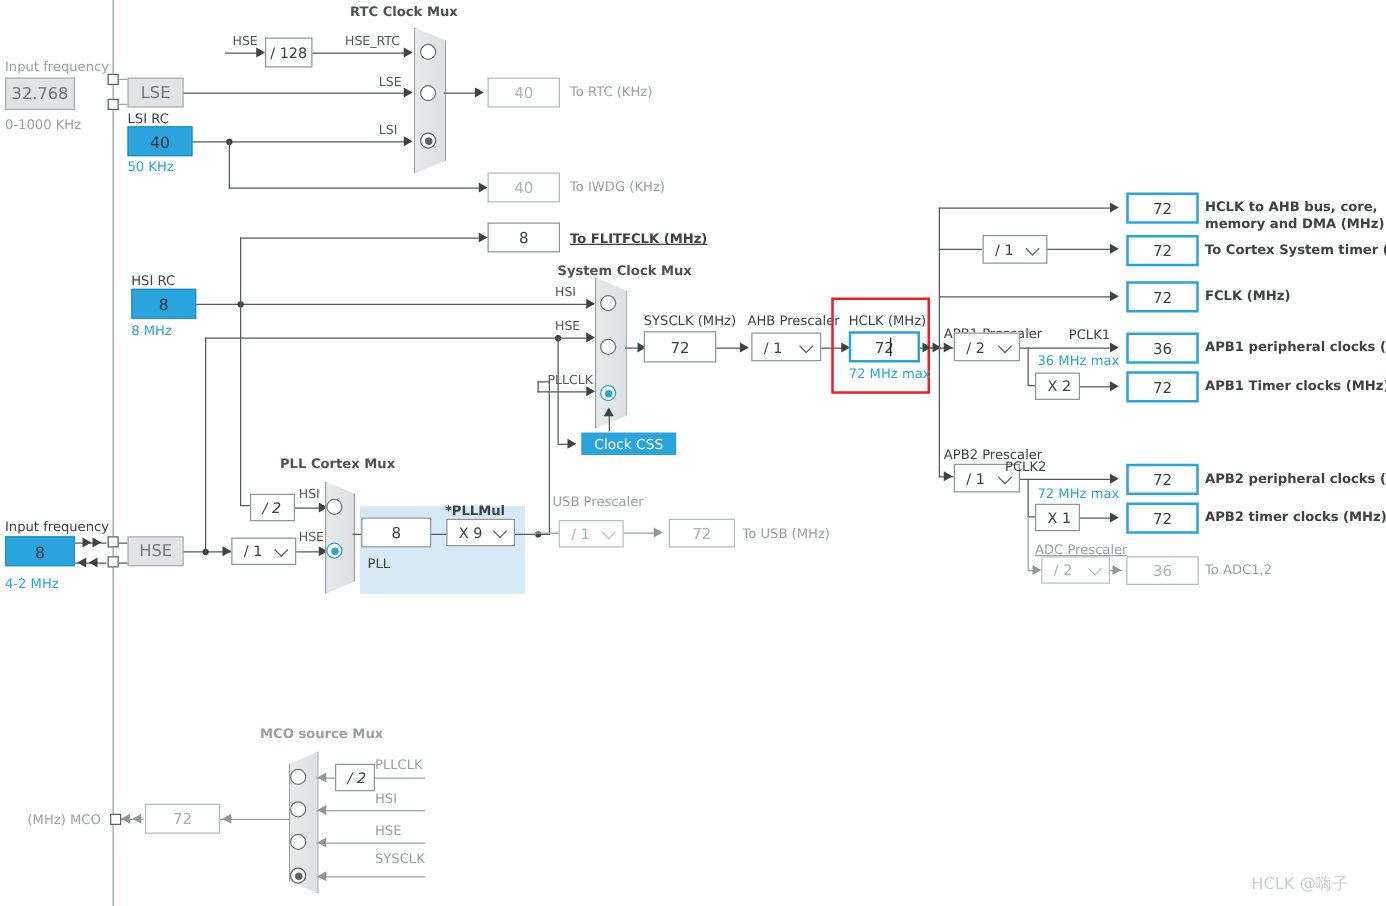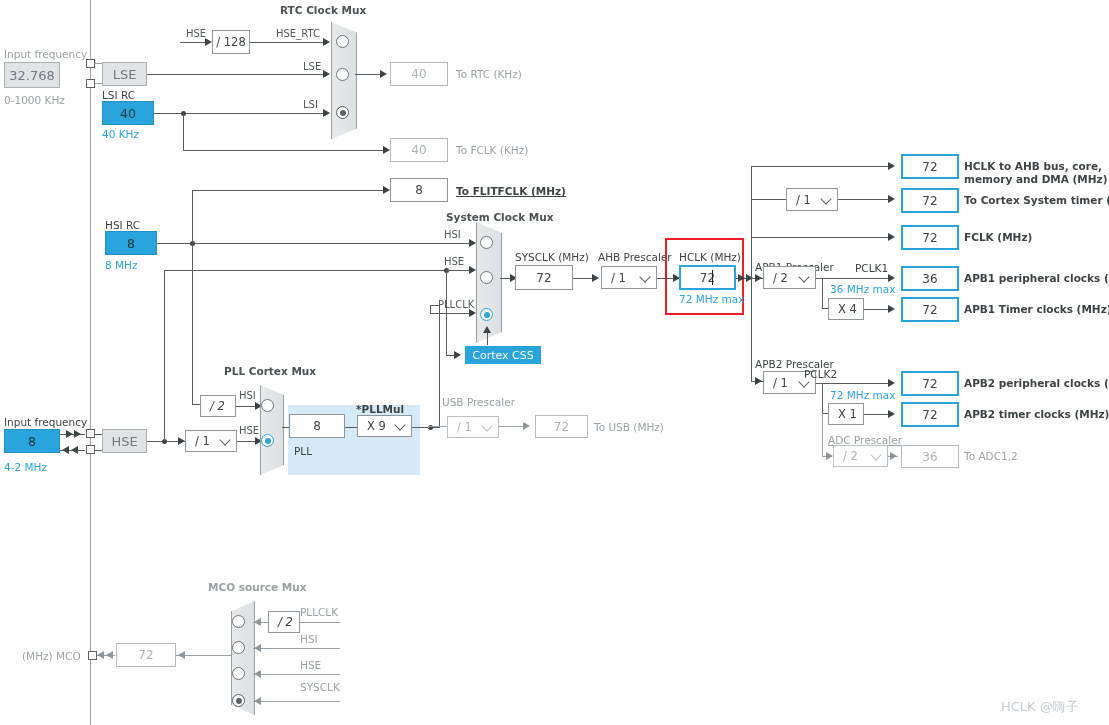--- a/index.html
+++ b/index.html
@@ -146,21 +146,21 @@
   <div class="wire wh pale" style="left:95px;top:63px;width:8px;"></div>
   <div class="wire wh pale" style="left:95px;top:83px;width:8px;"></div>
 
   <div class="box grey" style="left:102px;top:62px;width:45px;height:24px;">LSE</div>
 
   <div class="wire wh" style="left:147px;top:74px;width:176px;"></div>
   <div class="arw r" style="left:323px;top:70px;"></div>
 
   <div class="lbl" style="left:102px;top:89px;">LSI RC</div>
   <div class="box src" style="left:102px;top:101px;width:52px;height:24px;">40</div>
-  <div class="lbl blue" style="left:102px;top:128px;">40 KHz</div>
+  <div class="lbl blue" style="left:102px;top:128px;">50 KHz</div>
 
   <div class="wire wh" style="left:154px;top:113px;width:169px;"></div>
   <div class="arw r" style="left:323px;top:109px;"></div>
   <div class="dot" style="left:181px;top:111px;"></div>
   <div class="wire wv" style="left:183px;top:113px;height:38px;"></div>
   <div class="wire wh" style="left:183px;top:150px;width:200px;"></div>
   <div class="arw r" style="left:383px;top:146px;"></div>
 
   <div class="lbl mux" style="left:280px;top:4px;">RTC Clock Mux</div>
 
@@ -180,21 +180,21 @@
   <div class="radio" style="left:336px;top:68px;"></div>
   <div class="radio ongrey" style="left:336px;top:106px;"></div>
 
   <div class="wire wh" style="left:355px;top:74px;width:28px;"></div>
   <div class="arw r" style="left:380px;top:70px;"></div>
 
   <div class="box dis" style="left:390px;top:62px;width:58px;height:24px;">40</div>
   <div class="lbl pale" style="left:456px;top:68px;">To RTC (KHz)</div>
 
   <div class="box dis" style="left:390px;top:138px;width:58px;height:24px;">40</div>
-  <div class="lbl pale" style="left:456px;top:144px;">To FCLK (KHz)</div>
+  <div class="lbl pale" style="left:456px;top:144px;">To IWDG (KHz)</div>
 
   <div class="box" style="left:390px;top:178px;width:58px;height:24px;">8</div>
   <div class="lbl bold" style="left:456px;top:185px;text-decoration:underline;">To FLITFCLK (MHz)</div>
 
   <div class="lbl" style="left:105px;top:219px;">HSI RC</div>
   <div class="box src" style="left:105px;top:231px;width:52px;height:24px;">8</div>
   <div class="lbl blue" style="left:105px;top:259px;">8 MHz</div>
 
   <div class="wire wh" style="left:157px;top:243px;width:318px;"></div>
   <div class="arw r" style="left:469px;top:239px;"></div>
@@ -274,21 +274,21 @@
   <div class="lbl wirelbl" style="left:444px;top:256px;">HSE</div>
   <div class="lbl wirelbl" style="left:438px;top:299px;">PLLCLK</div>
 
   <div class="muxbody" style="left:476px;top:222px;width:24px;height:119px;clip-path:polygon(0 0,100% 9%,100% 91%,0 100%);"></div>
   <div class="radio" style="left:480px;top:236px;"></div>
   <div class="radio" style="left:480px;top:271px;"></div>
   <div class="radio on" style="left:480px;top:308px;"></div>
 
   <div class="wire wv" style="left:487px;top:330px;height:15px;"></div>
   <div class="arw u" style="left:483px;top:326px;"></div>
-  <div class="cssbtn" style="left:465px;top:346px;width:76px;height:18px;">Cortex CSS</div>
+  <div class="cssbtn" style="left:465px;top:346px;width:76px;height:18px;">Clock CSS</div>
 
   <div class="wire wv" style="left:446px;top:270px;height:85px;"></div>
   <div class="wire wh" style="left:446px;top:355px;width:12px;"></div>
   <div class="arw r" style="left:454px;top:351px;"></div>
 
   <div class="wire wh" style="left:500px;top:278px;width:15px;"></div>
   <div class="arw r" style="left:510px;top:274px;"></div>
 
   <div class="lbl" style="left:515px;top:251px;">SYSCLK (MHz)</div>
   <div class="box" style="left:515px;top:265px;width:58px;height:25px;">72</div>
@@ -339,21 +339,21 @@
   <div class="lbl" style="left:855px;top:262px;">PCLK1</div>
   <div class="lbl blue" style="left:830px;top:283px;">36 MHz max</div>
 
   <div class="wire wh" style="left:816px;top:278px;width:77px;"></div>
   <div class="arw r" style="left:888px;top:274px;"></div>
   <div class="box outblue" style="left:901px;top:266px;width:58px;height:25px;">36</div>
   <div class="lbl bold" style="left:964px;top:272px;">APB1 peripheral clocks (MHz)</div>
 
   <div class="wire wv" style="left:822px;top:278px;height:30px;"></div>
   <div class="wire wh" style="left:822px;top:308px;width:8px;"></div>
-  <div class="divbox ni" style="left:828px;top:298px;width:36px;height:22px;">X 4</div>
+  <div class="divbox ni" style="left:828px;top:298px;width:36px;height:22px;">X 2</div>
   <div class="wire wh" style="left:864px;top:309px;width:29px;"></div>
   <div class="arw r" style="left:888px;top:305px;"></div>
   <div class="box outblue" style="left:901px;top:297px;width:58px;height:25px;">72</div>
   <div class="lbl bold" style="left:964px;top:303px;">APB1 Timer clocks (MHz)</div>
 
   <div class="lbl" style="left:755px;top:358px;">APB2 Prescaler</div>
   <div class="wire wh" style="left:751px;top:381px;width:12px;"></div>
   <div class="arw r" style="left:755px;top:377px;"></div>
   <div class="combo" style="left:763px;top:371px;width:53px;height:23px;">/ 1<span class="chev"></span></div>
 

